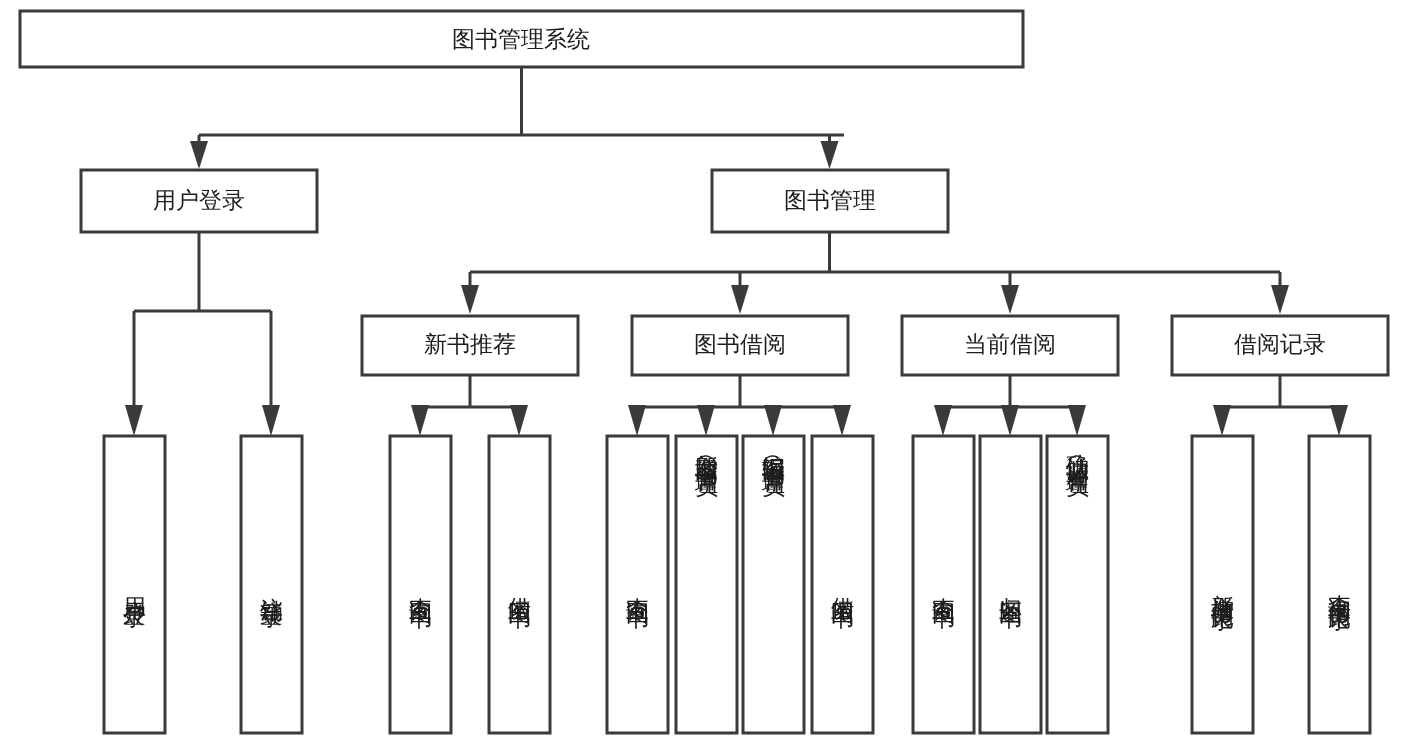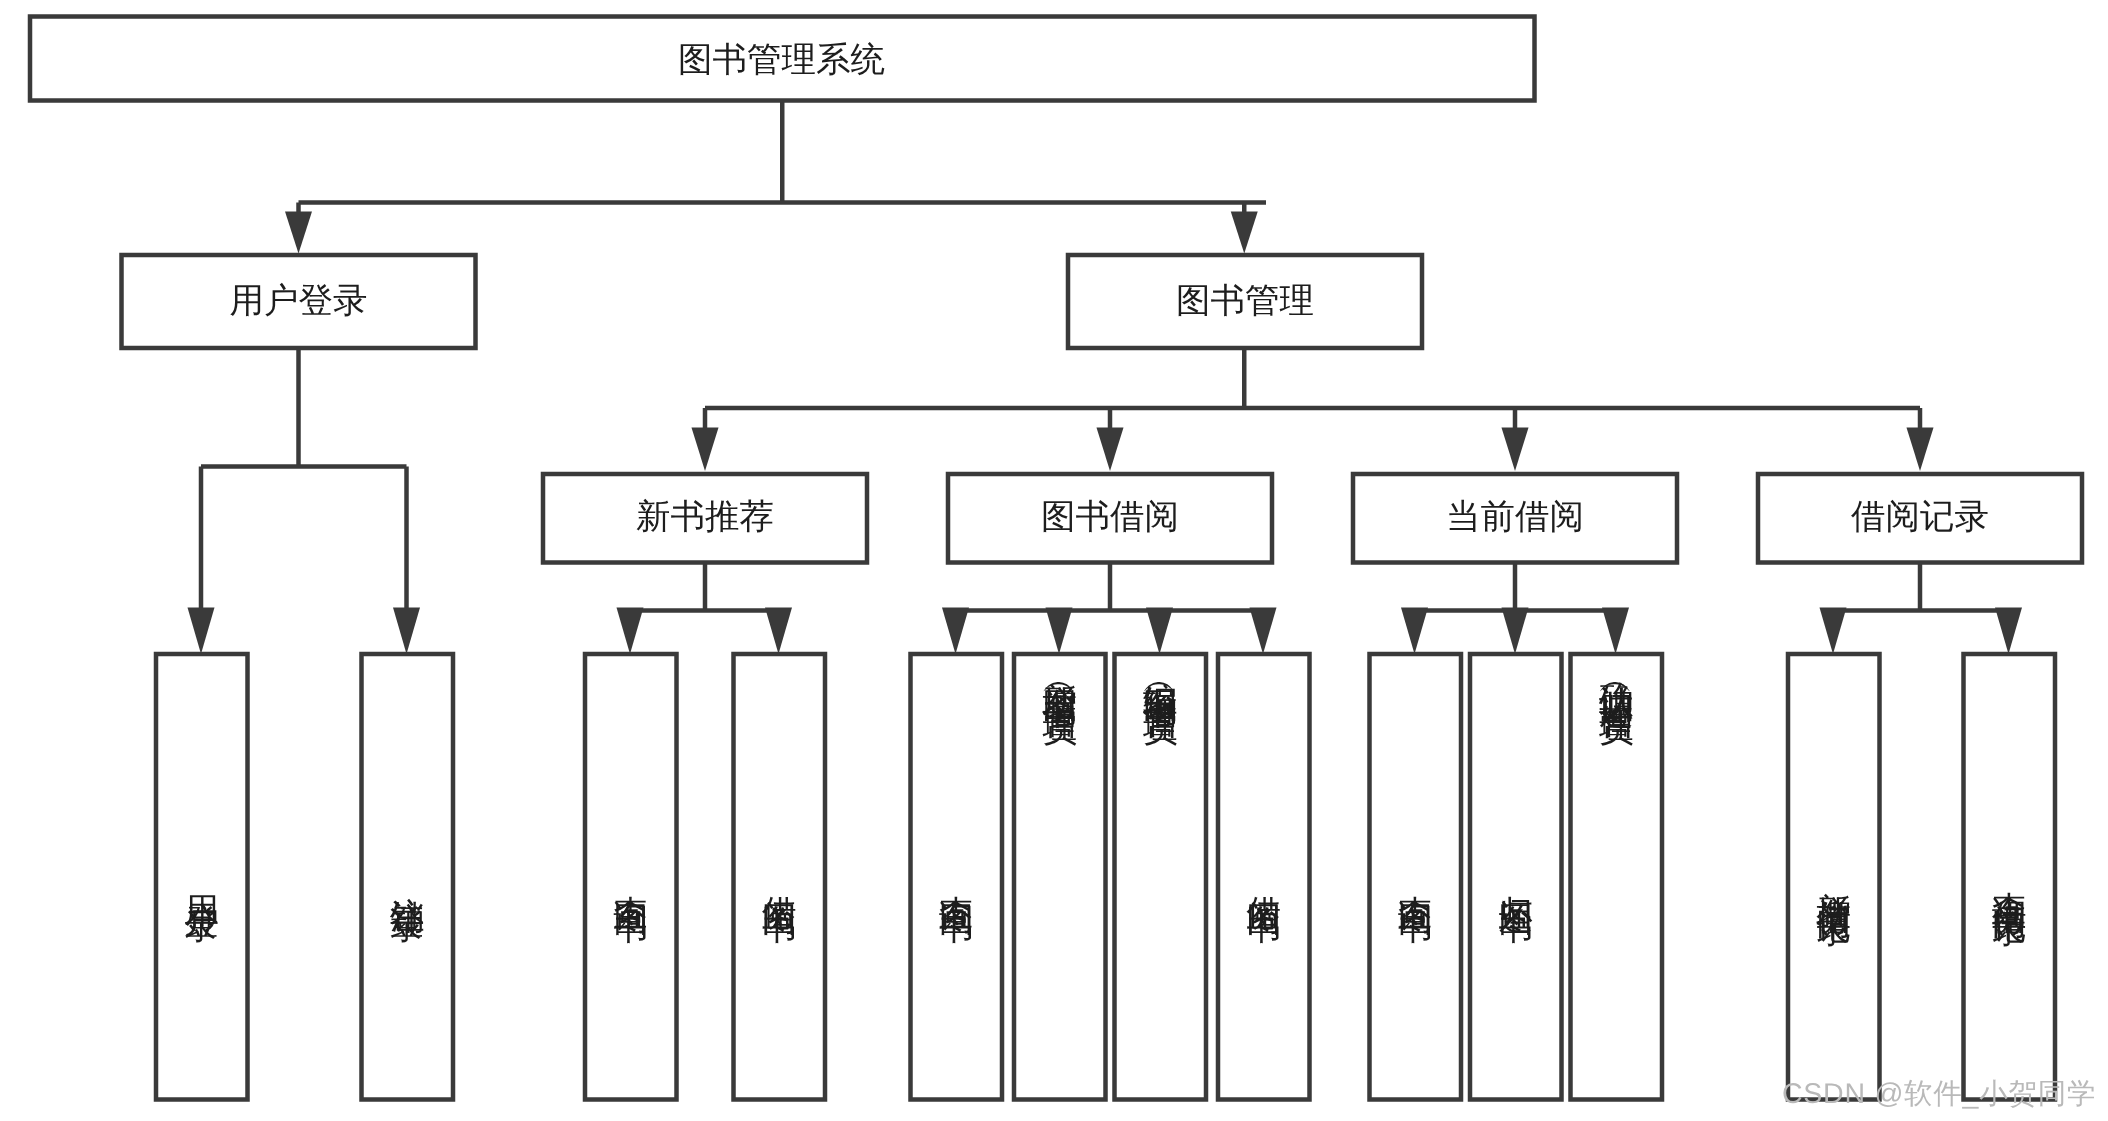--- a/index.html
+++ b/index.html
@@ -239,15 +239,14 @@
     <span class="leaf-label-v">确认归还（管理员）</span>
   </div>
 
   <div class="leaf-label-wrap" style="left:1192px; top:436px; width:61px; height:297px;">
     <span class="leaf-label-v">新增借阅记录</span>
   </div>
   <div class="leaf-label-wrap" style="left:1309px; top:436px; width:61px; height:297px;">
     <span class="leaf-label-v">查询借阅记录</span>
   </div>
 
-  <div class="watermark">CSDN @软件_小贺同学</div>
 
 </div>
 
 </body></html>

